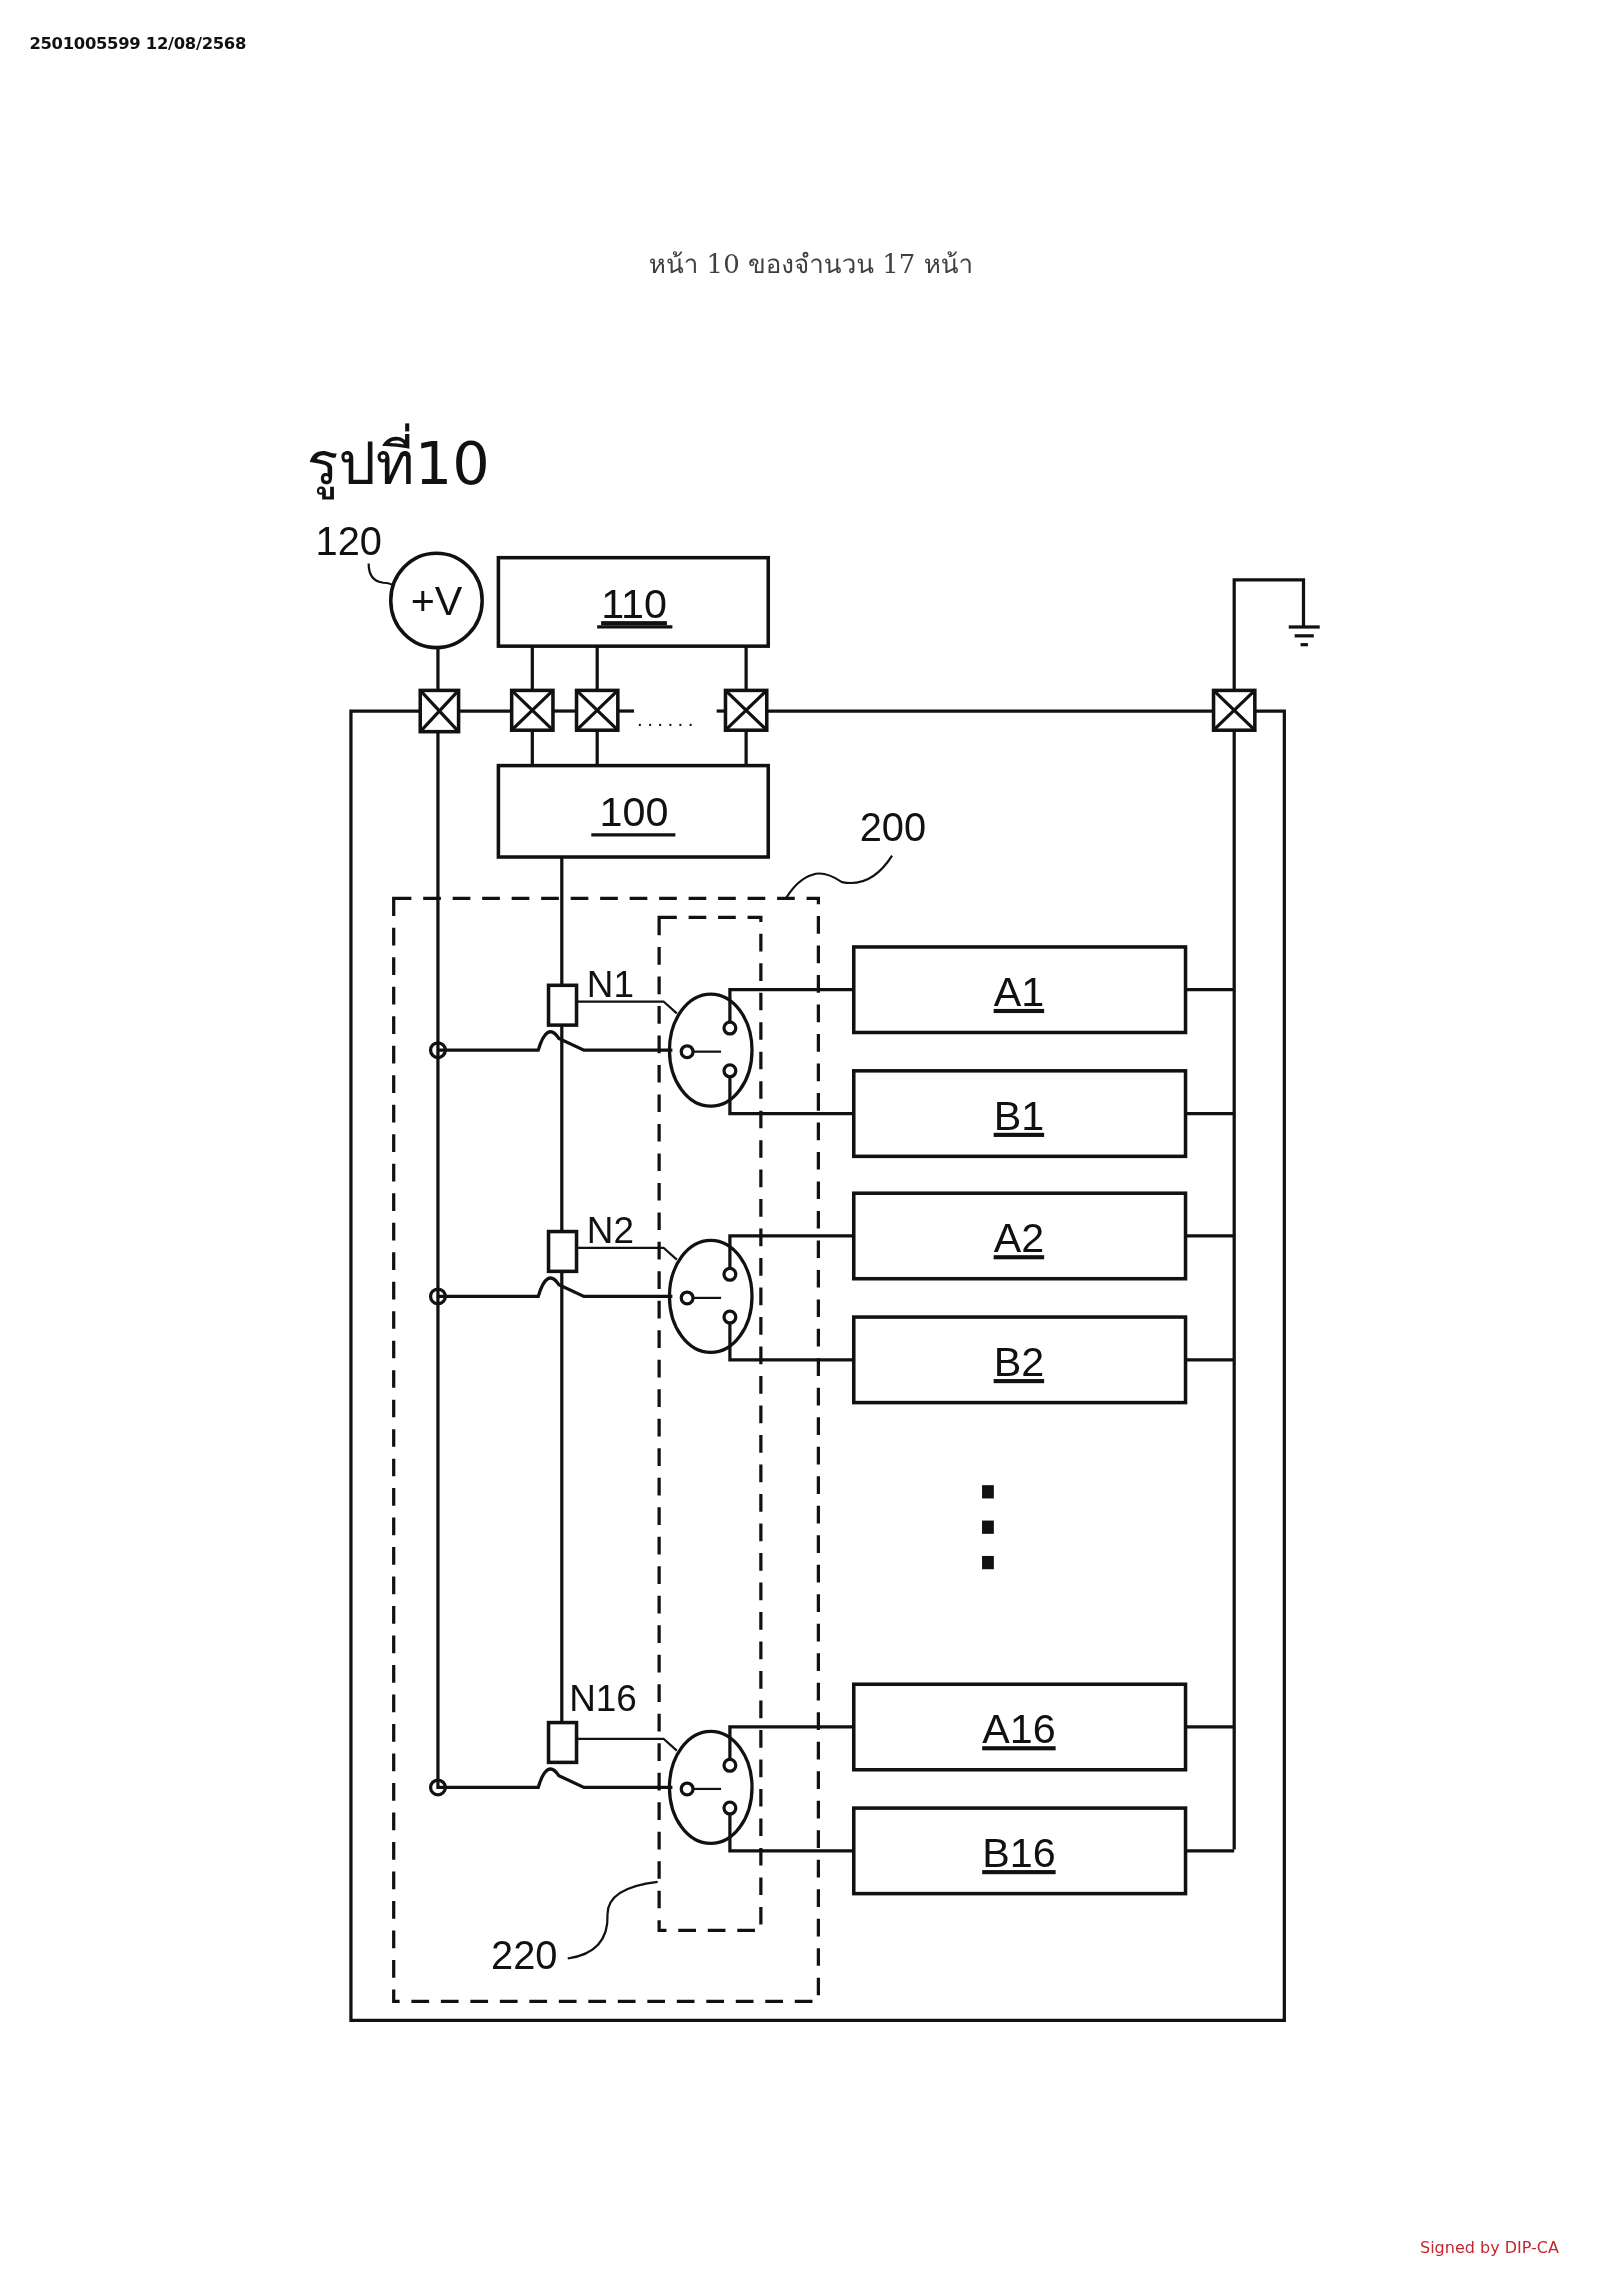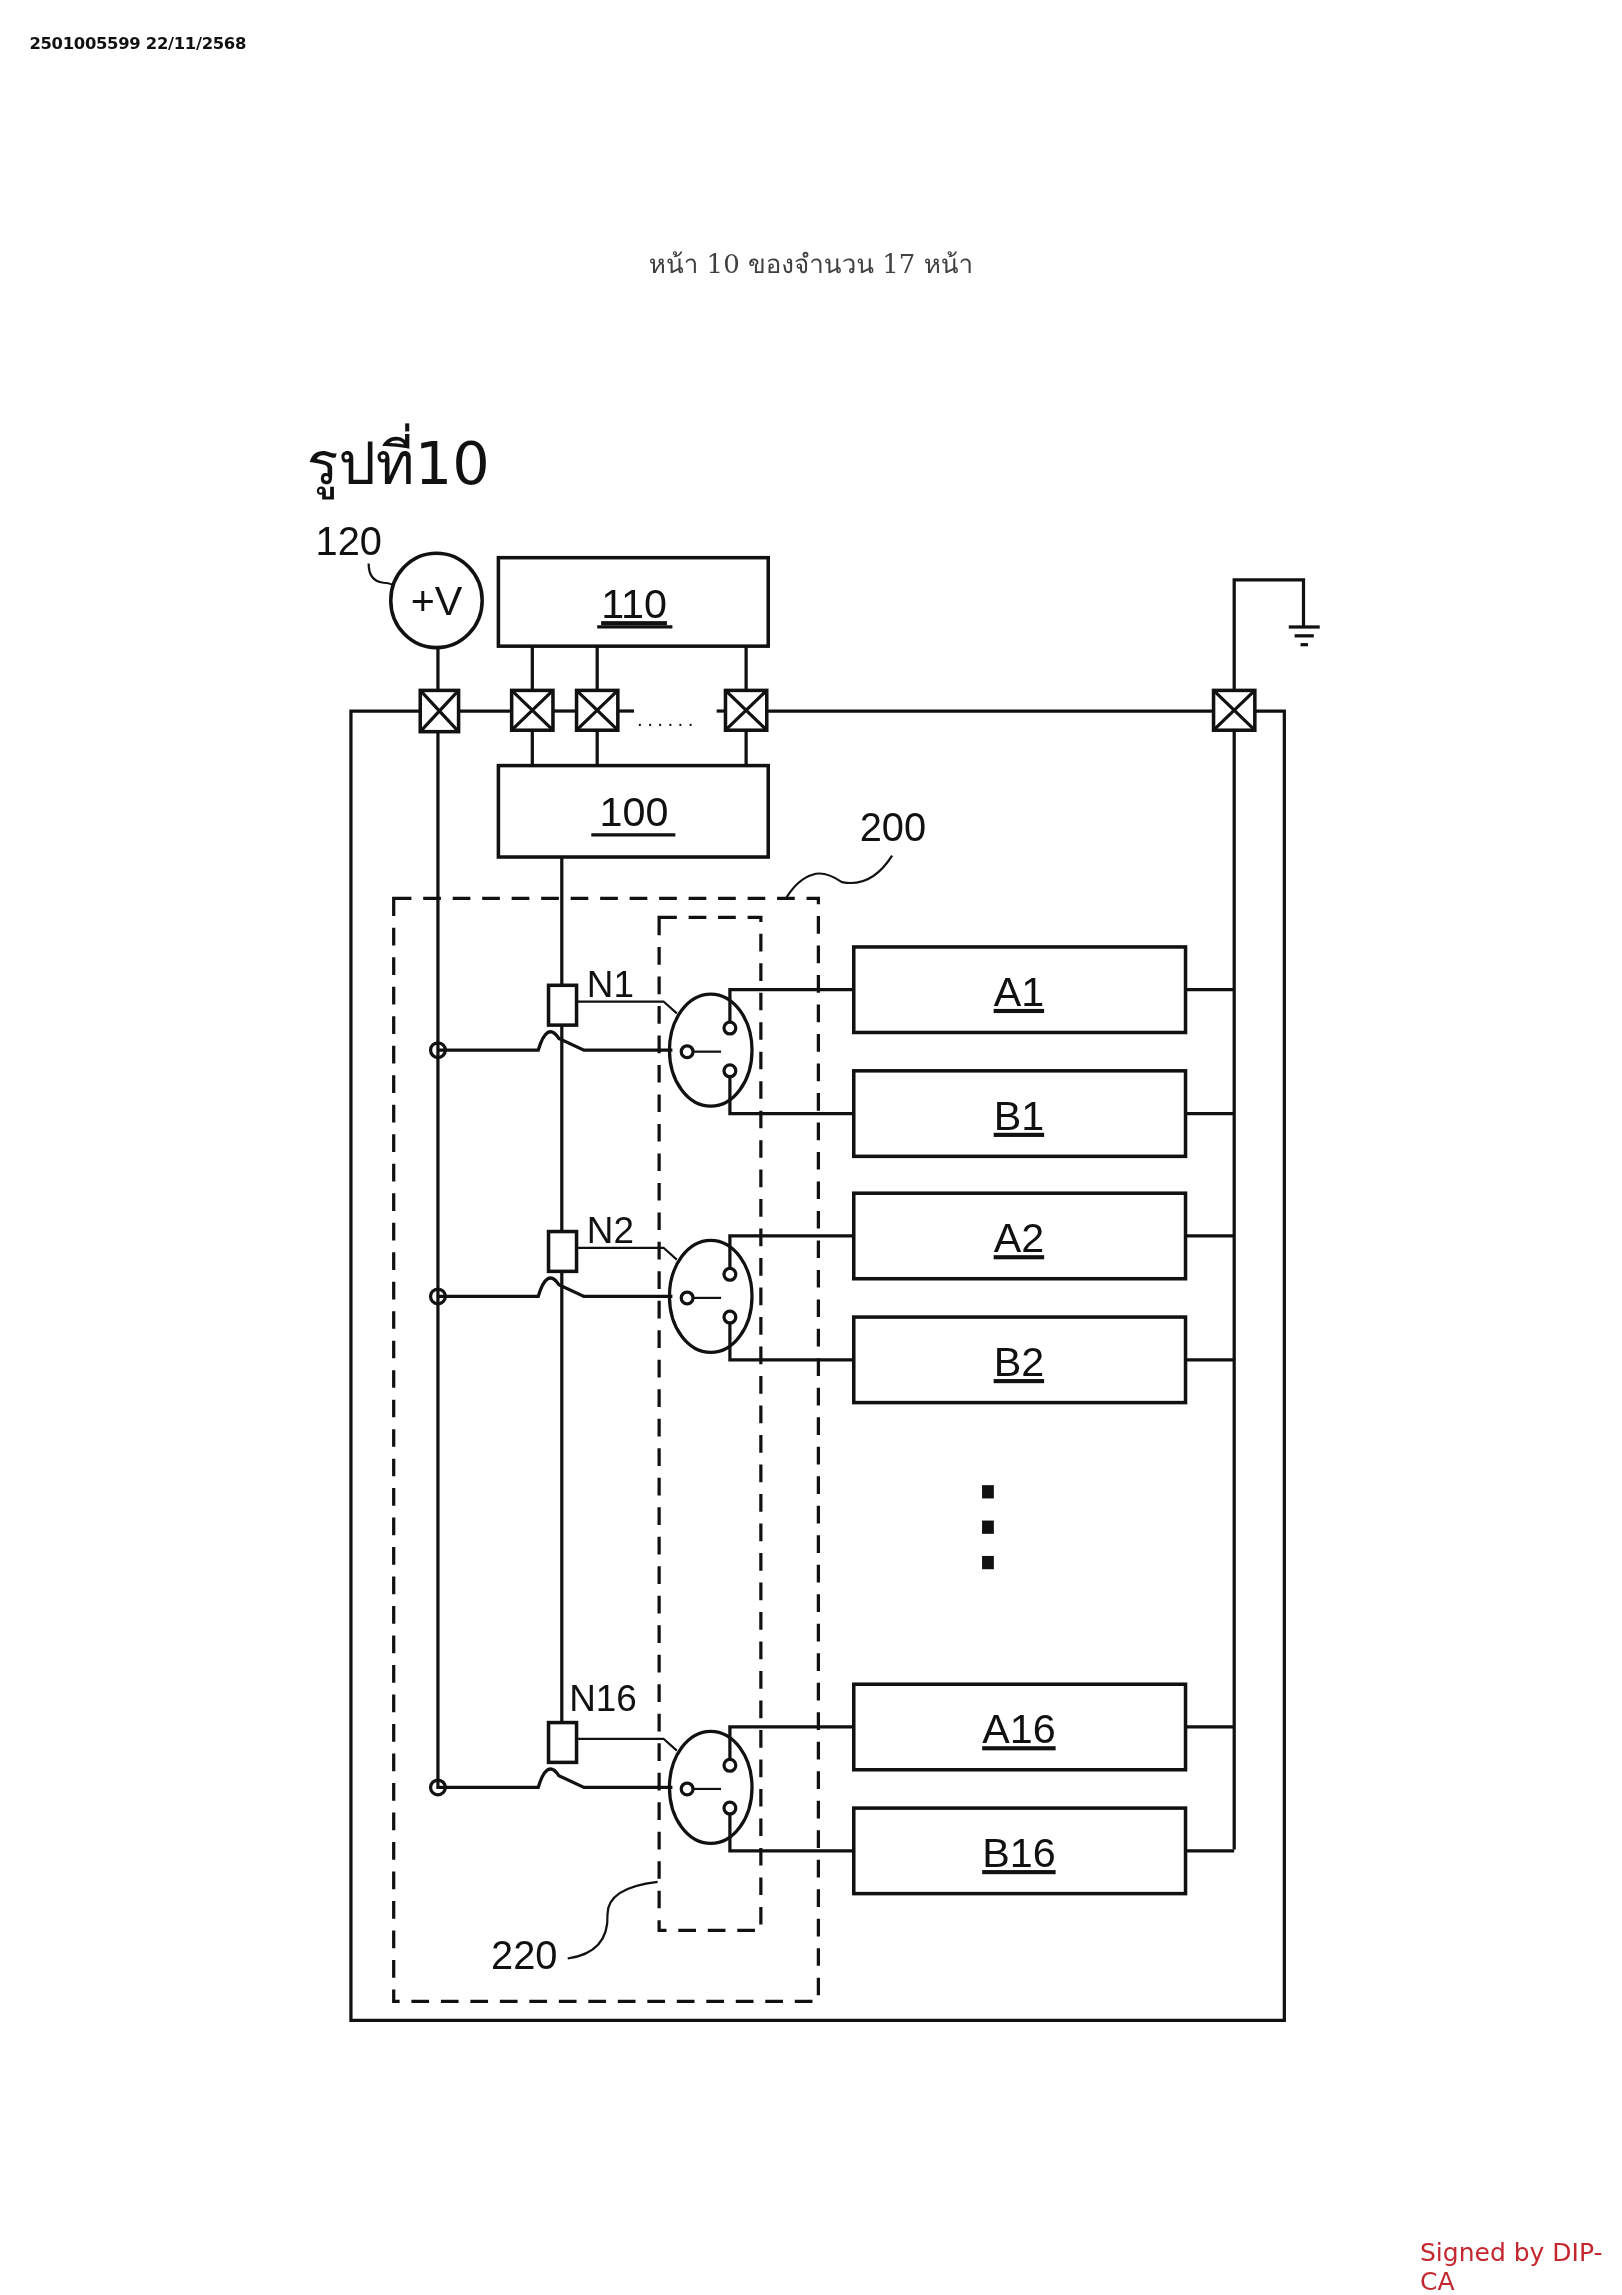--- a/index.html
+++ b/index.html
@@ -1,31 +1,31 @@
 <!DOCTYPE html>
 <html style="font-size:10.5px"><head>
 <meta charset="utf-8">
 <style>
   html, body { margin:0; padding:0; background:#ffffff; }
   body { width:1622px; height:2295px; position:relative; overflow:hidden; font-family:"Liberation Sans", "DejaVu Sans", sans-serif; }
   .doc-id { position:absolute; left:29.4px; top:34px; font-family:"DejaVu Sans", sans-serif; font-weight:bold; font-size:16.4px; color:#111; letter-spacing:-0.3px; }
   .page-header { position:absolute; left:0; width:1622px; top:243px; text-align:center; font-family:"DejaVu Serif", "Liberation Serif", serif; font-size:26px; color:#404040; }
-  .signature { position:absolute; left:1420px; top:2238px; font-family:"DejaVu Sans", sans-serif; font-size:25px; color:#c4262e; }
+  .signature { position:absolute; left:1420px; top:2238px; font-family:"DejaVu Sans", sans-serif; font-size:16px; color:#c4262e; }
   svg.diagram { position:absolute; left:0; top:0; }
   .ln { stroke:#111; stroke-width:2.2; fill:none; }
   .thin { stroke:#111; stroke-width:1.5; fill:none; }
   .box { stroke:#111; stroke-width:2.4; fill:#fff; }
   .dash { stroke:#111; stroke-width:2.2; fill:none; stroke-dasharray:12 8; }
   .lbl { font-family:"Liberation Sans", "DejaVu Sans", sans-serif; fill:#111; }
   .fig-title { font-family:"DejaVu Sans", sans-serif; fill:#111; }
 </style>
 </head>
 <body>
 
-<div class="doc-id">2501005599 22/11/2568</div>
+<div class="doc-id">2501005599 12/08/2568</div>
 <div class="page-header">หน้า 10 ของจำนวน 17 หน้า</div>
 
 <svg class="diagram" width="1622" height="2295" viewBox="0 0 1100 1556" xmlns="http://www.w3.org/2000/svg">
 
   <text class="fig-title" x="208" y="328" font-size="40">รูปที่10</text>
 
   <text class="lbl" x="214" y="376" font-size="27">120</text>
   <path class="thin" d="M250 382 q0 12 10 13 q10 0 14 12"></path>
 
   <g>

